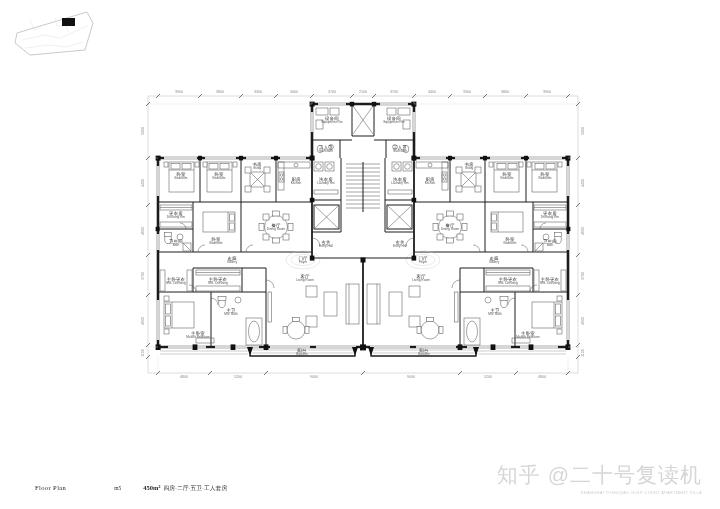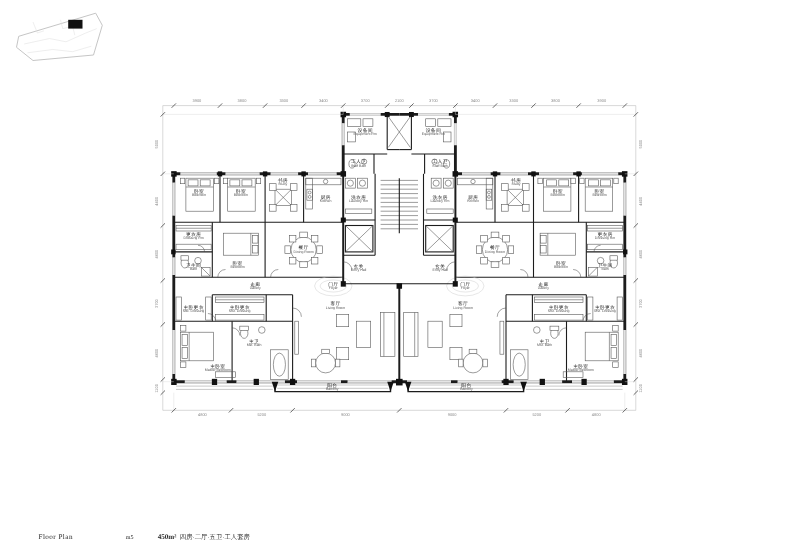--- a/index.html
+++ b/index.html
@@ -561,14 +561,18 @@
 <span class="dimv" style="left:583px;top:321px">4600</span>
 <span class="dimv" style="left:583px;top:353px">1100</span>
 
 <div id="titleblock">
   <span class="t1">Floor Plan</span>
   <span class="t2">m5</span>
   <span class="t3">450m²</span>
   <span class="t4">四房·二厅·五卫·工人套房</span>
 </div>
 
-
+<div id="watermark">
+  <div class="wm-main">知乎 @二十号复读机</div>
+  <div class="wm-sub">SHANGHAI YONGQIAO GOLF COURT APARTMENT VILLA</div>
 </div>
 
+</div>
+
 </body></html>

